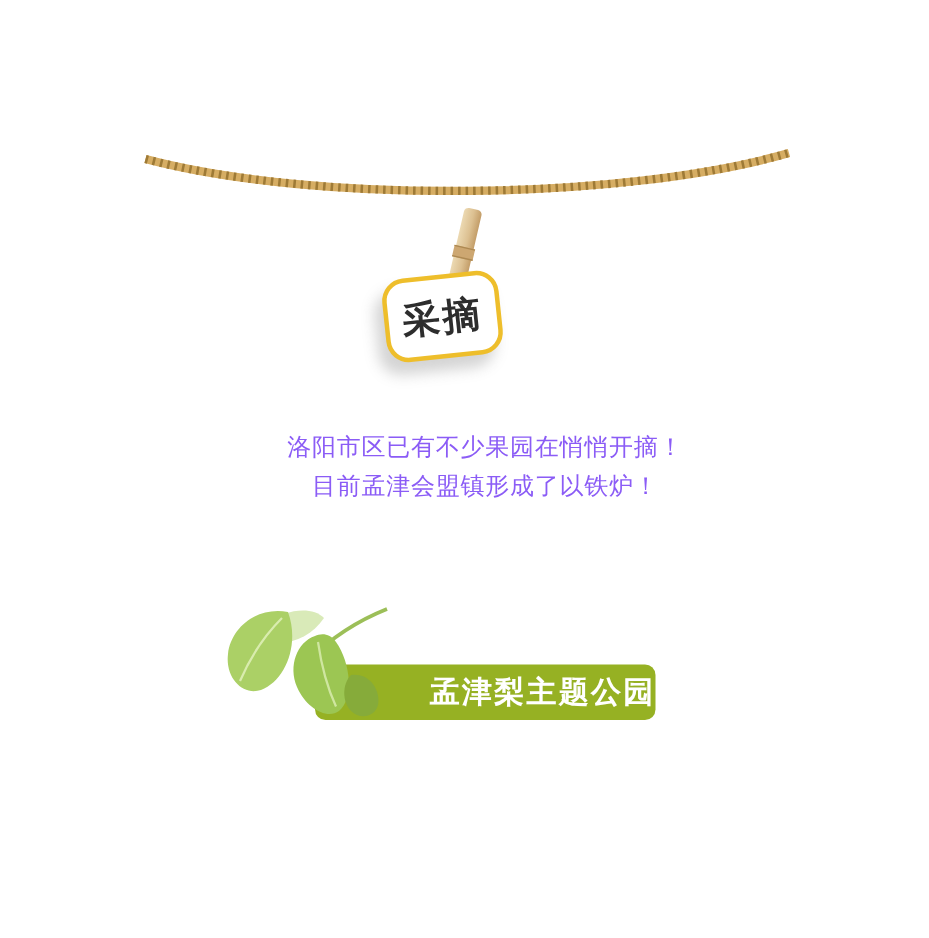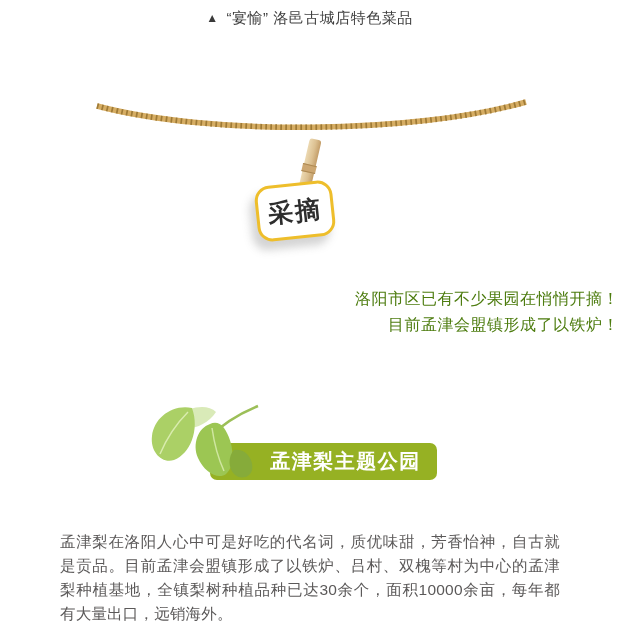--- a/index.html
+++ b/index.html
@@ -38,52 +38,49 @@
     background:#ffffff; border:3px solid #eebe2b; border-radius:15px;
     transform:rotate(-6deg); transform-origin:50% 50%;
     box-shadow:-6px 8px 9px rgba(120,120,120,0.32);
     display:flex; align-items:center; justify-content:center;
   }
   .tag .tag-label { font-size:25px; font-weight:bold; color:#2d2d2d; letter-spacing:2px; }
 
   
   .intro {
     position:absolute; top:286px; left:0; width:100%;
-    text-align:right; font-size:16px; line-height:26px; color:#4d7c0f;
+    text-align:center; font-size:16px; line-height:26px; color:#8b5cf6;
     letter-spacing:0.5px;
     padding-left:28px;
   }
 
   
   svg.leaves { position:absolute; left:148px; top:402px; width:114px; height:82px; z-index:3; }
 
   
   .section-btn {
     position:absolute; left:210px; top:443px; width:227px; height:37px;
     background:#96b123; border-radius:7px; z-index:1;
-    display:flex; align-items:center; justify-content:center;
+    display:flex; align-items:center; justify-content:flex-end;
     padding-left:44px; color:#ffffff; font-weight:bold; font-size:20px;
     letter-spacing:1.5px;
   }
 
   
   .article {
     position:absolute; left:60px; top:530px; width:500px;
     font-size:15.5px; line-height:24px; color:#5b5959;
     text-align:justify; letter-spacing:0.2px;
   }
 </style>
 </head>
 <body>
 
 <div id="page">
 
-  <div class="caption">
-    <span class="tri">▲</span><span>“宴愉” 洛邑古城店特色菜品</span>
-  </div>
 
   <svg class="rope" viewBox="0 0 619 210" aria-hidden="true">
     <path d="M97,106 C210,136 415,134 526,102" fill="none" stroke="#d6ad63" stroke-width="5.5"></path>
     <path d="M97,106 C210,136 415,134 526,102" fill="none" stroke="#9e7a36" stroke-width="5.5" stroke-dasharray="1.7,3.3"></path>
   </svg>
 
   <div class="pin"></div>
 
   <div class="tag">
     <span class="tag-label">采摘</span>
@@ -101,15 +98,14 @@
     <path d="M40,10 C28,22 18,38 12,52" stroke="#d9ecae" stroke-width="1.5" fill="none"></path>
     <path d="M62,22 C50,26 44,42 50,56 C56,70 70,78 78,72 C88,64 86,40 76,26 C72,20 66,20 62,22 Z" fill="#9cc653"></path>
     <path d="M64,26 C66,40 70,56 76,69" stroke="#cfe6a0" stroke-width="1.5" fill="none"></path>
     <path d="M86,48 C80,54 80,66 86,72 C92,78 102,76 104,68 C106,58 98,46 86,48 Z" fill="#86ab3a"></path>
   </svg>
 
   <div class="section-btn">
     <span>孟津梨主题公园</span>
   </div>
 
-  <div class="article">孟津梨在洛阳人心中可是好吃的代名词，质优味甜，芳香怡神，自古就是贡品。目前孟津会盟镇形成了以铁炉、吕村、双槐等村为中心的孟津梨种植基地，全镇梨树种植品种已达30余个，面积10000余亩，每年都有大量出口，远销海外。</div>
 
 </div>
 
 </body></html>

